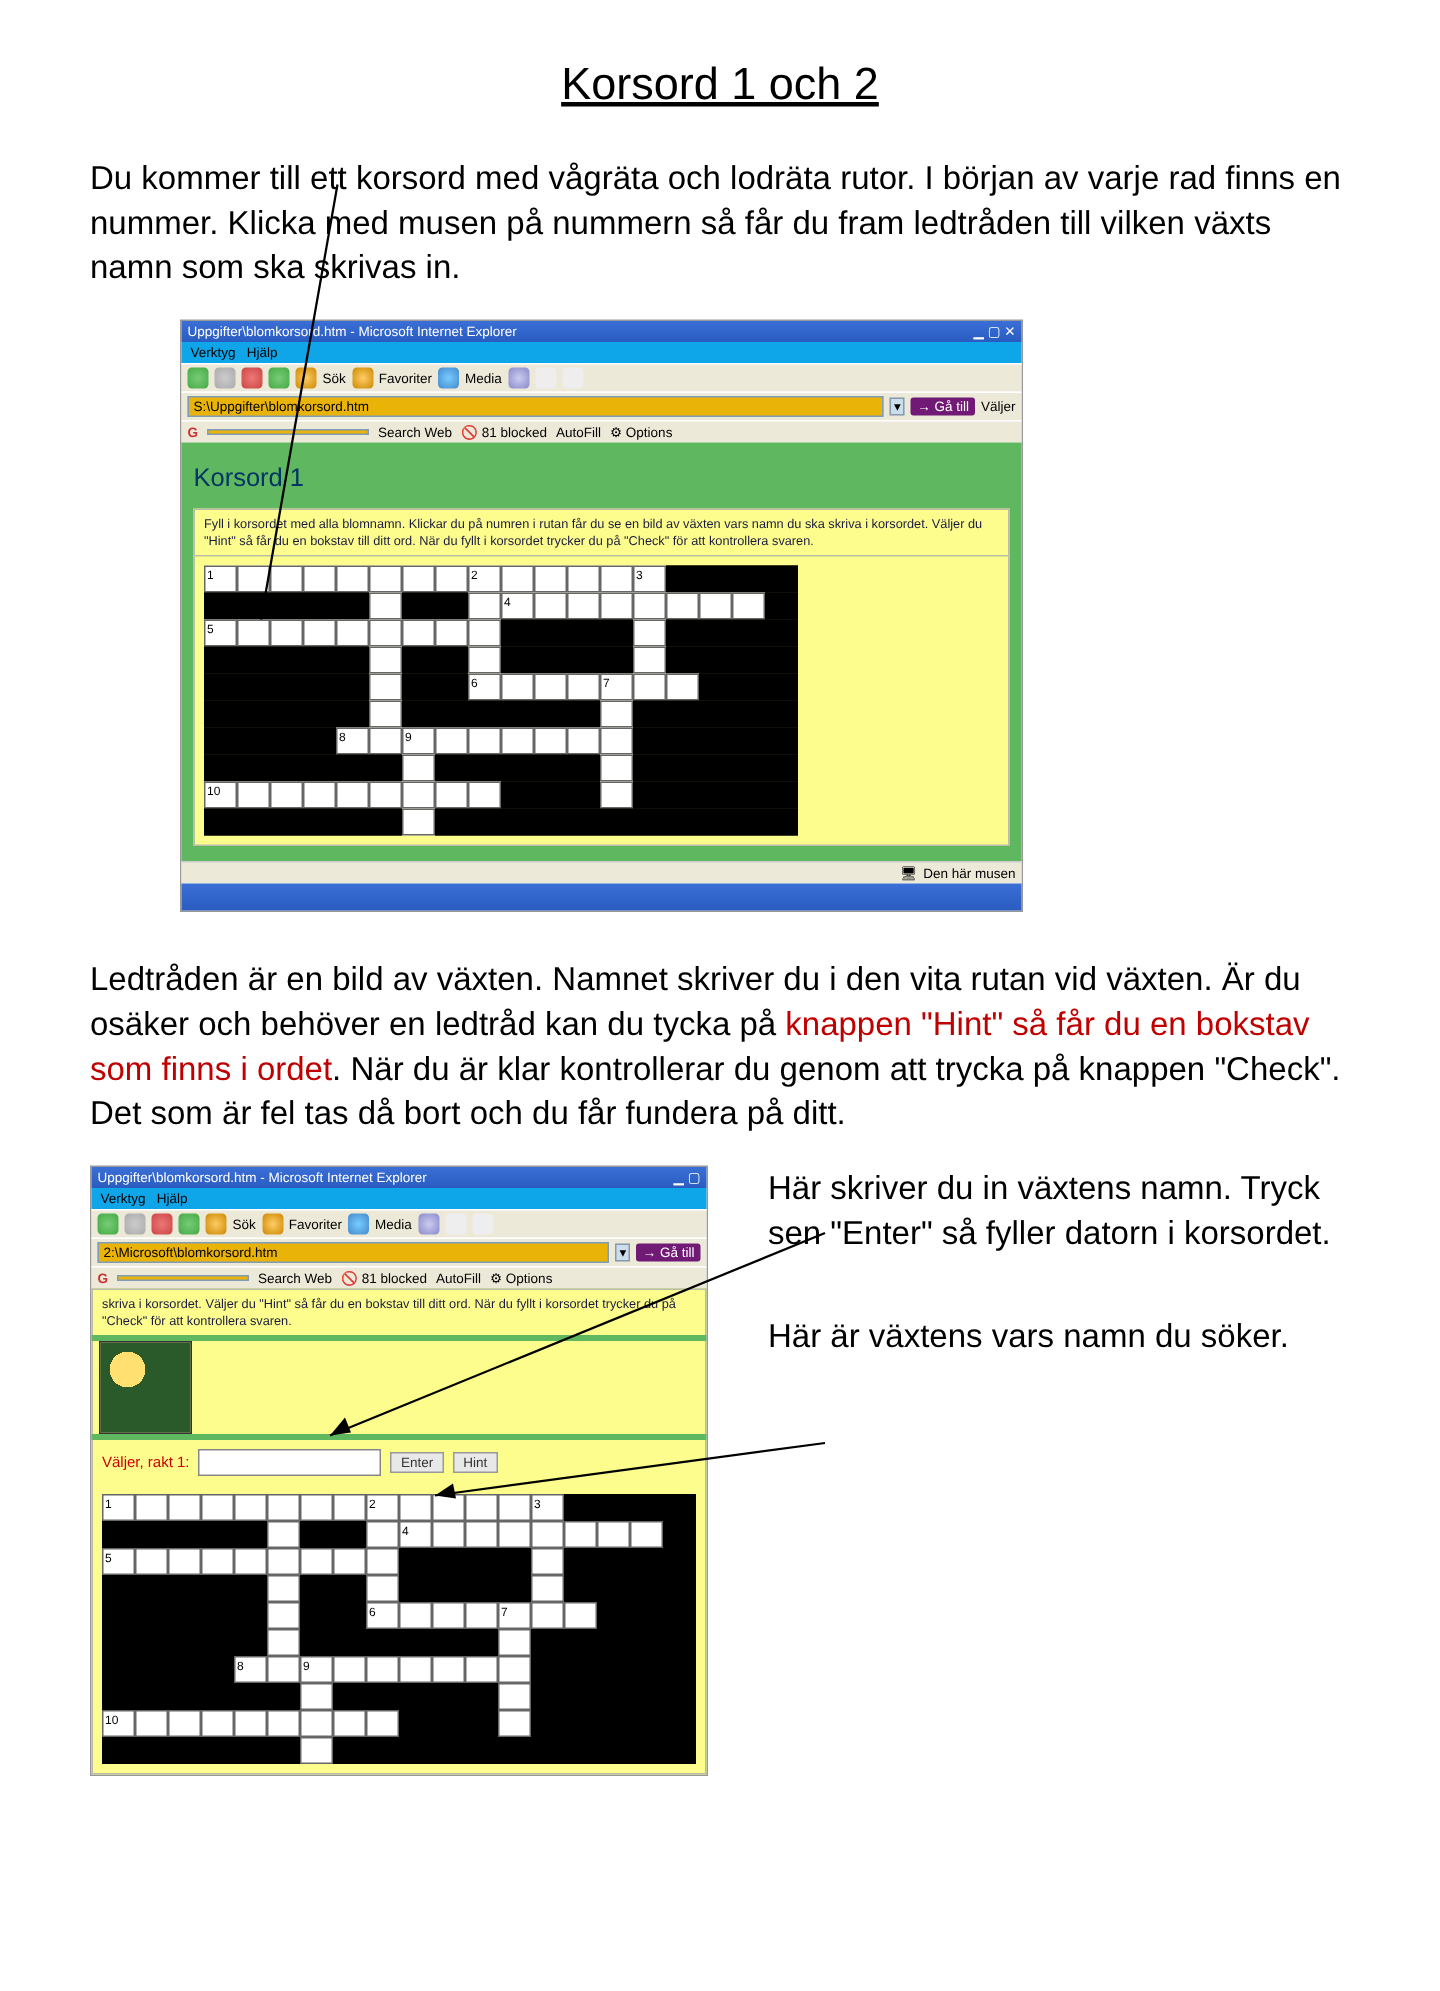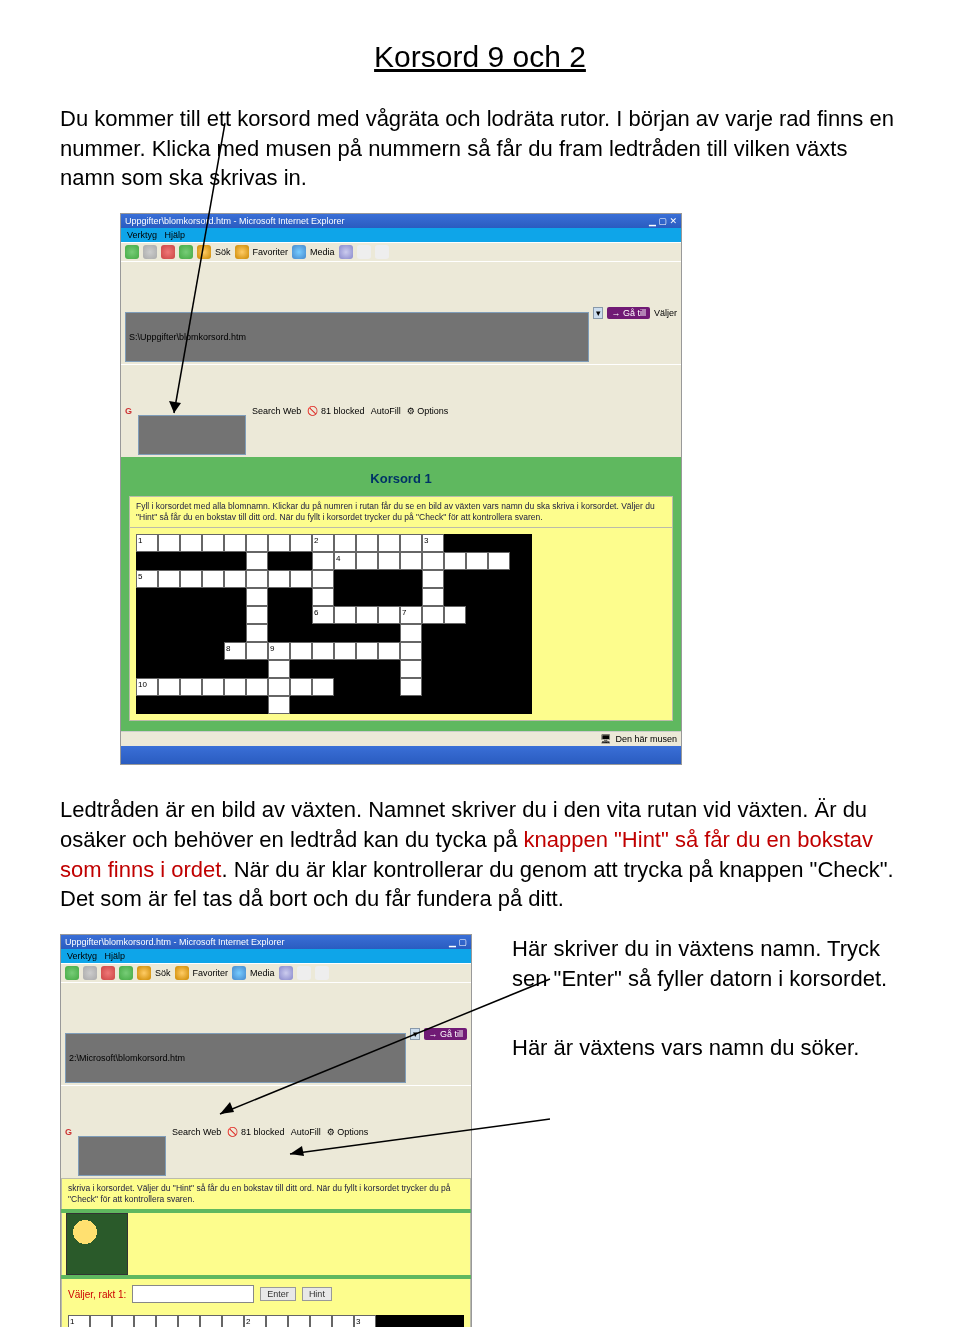--- a/index.html
+++ b/index.html
@@ -59,50 +59,48 @@
   .addressbar {
     background: #ece9d8;
     padding: 2px 4px;
     display: flex;
     align-items: center;
     gap: 4px;
     border-top: 1px solid #fff;
   }
   .addr-input {
     flex: 1;
-    background: #737373;
+    background: #eab308;
     border: 1px solid #7a9; 
     border-color: #7f9db9;
-    padding: 19px 3px;
+    padding: 1px 3px;
     font-size: 9px;
-    margin-top: 48px;
   }
   .go-btn {
     background: #701a75;
     color: #fff;
     padding: 1px 4px;
     border-radius: 2px;
   }
   .searchbar {
     background: #ece9d8;
     padding: 2px 4px;
     display: flex;
     gap: 6px;
     align-items: center;
     border-top: 1px solid #fff;
   }
   .green-area {
     background: #5fb85f;
     padding: 6px 8px 10px 8px;
   }
   .korsord-title {
-    text-align: center;
     color: #003366;
-    font-weight: bold;
-    font-size: 13px;
+    font-weight: normal;
+    font-size: 17px;
     padding: 8px 0 10px 0;
   }
   .yellow-box {
     background: #fdfd8d;
     border: 1px solid #bba;
     padding: 4px 6px;
     font-size: 8.5px;
     color: #1a1a40;
     line-height: 1.3;
   }
@@ -188,21 +186,21 @@
     color: #333;
   }
   svg.arrow {
     position: absolute;
     pointer-events: none;
   }
 </style>
 </head>
 <body>
 
-<h1>Korsord 9 och 2</h1>
+<h1>Korsord 1 och 2</h1>
 
 <p class="intro">Du kommer till ett korsord med vågräta och lodräta rutor. I början av varje rad finns en nummer. Klicka med musen på nummern så får du fram ledtråden till vilken växts namn som ska skrivas in.</p>
 
 <div class="arrow-container">
   <svg class="arrow" width="600" height="420" style="left:0;top:-110px;">
     <line x1="165" y1="20" x2="114" y2="310" stroke="#000" stroke-width="1.5"></line>
     <polygon points="114,310 109,298 121,300" fill="#000"></polygon>
   </svg>
 
   <div class="screenshot-box" style="margin-left:60px;">

